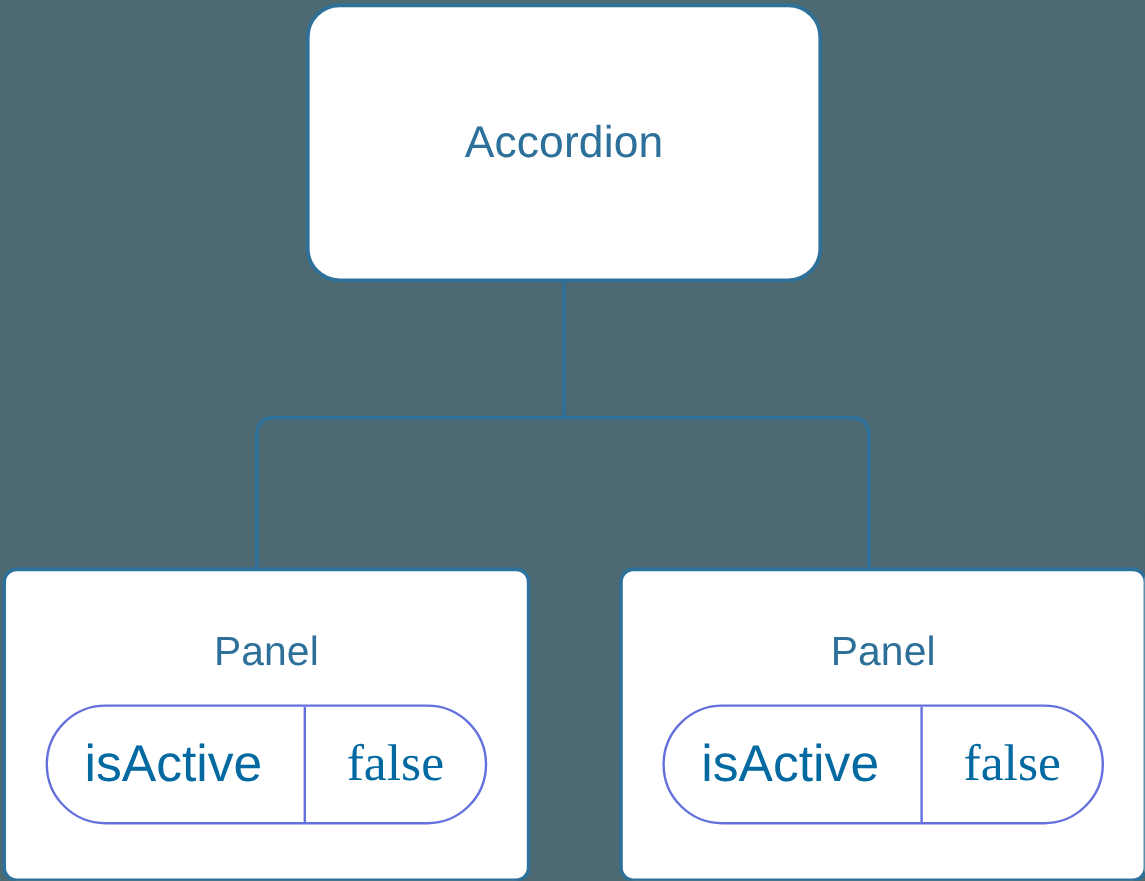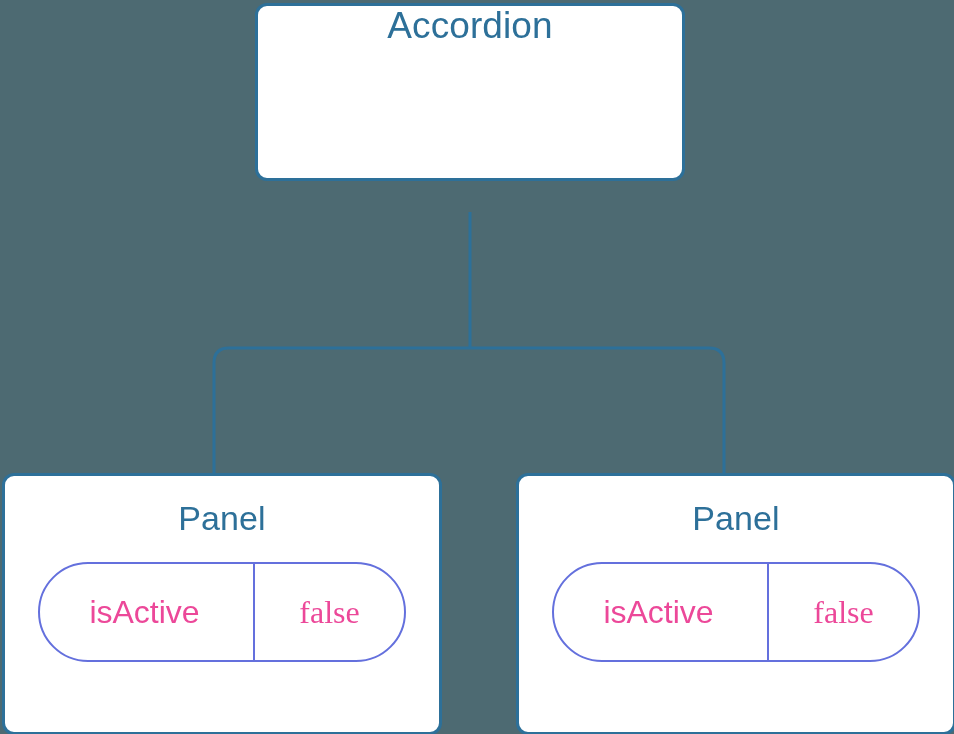--- a/index.html
+++ b/index.html
@@ -51,36 +51,38 @@
     font-weight: 400;
     letter-spacing: .1px;
     white-space: nowrap;
   }
 
   
   #node-accordion {
     left: 255px;
     top: 3px;
     width: 430px;
-    height: 178px;
+    height: 232px;
+    justify-content: center;
+    border-radius: 28px;
   }
   #node-accordion .node-title {
     font-size: 37px;
     line-height: 40px;
   }
 
   
   .panel-node {
     top: 473px;
     width: 440px;
     height: 262px;
     border-bottom-left-radius: 12px;
     border-bottom-right-radius: 12px;
     justify-content: flex-start;
-    padding-top: 24px;
+    padding-top: 49px;
   }
   #node-panel-0 { left: 2px; }
   #node-panel-1 { left: 516px; }
   .panel-node .node-title {
     font-size: 34px;
     line-height: 36px;
   }
 
   
   .state-pill {
@@ -93,22 +95,22 @@
     align-items: stretch;
     background: #ffffff;
     overflow: hidden;
   }
   .panel-node .state-pill { width: 368px; }
 
   .pill-cell {
     display: flex;
     align-items: center;
     justify-content: center;
-    color: #ec4899;
-    font-size: 32px;
+    color: #0369a1;
+    font-size: 43px;
     line-height: 34px;
     white-space: nowrap;
     box-sizing: border-box;
   }
   .pill-key   { flex: 0 0 213px; padding-right: 4px; }
   .pill-value { flex: 1 1 auto; border-left: 2px solid #6470dd; font-family: Liberation Serif, serif; }
 </style>
 </head>
 <body>
 

